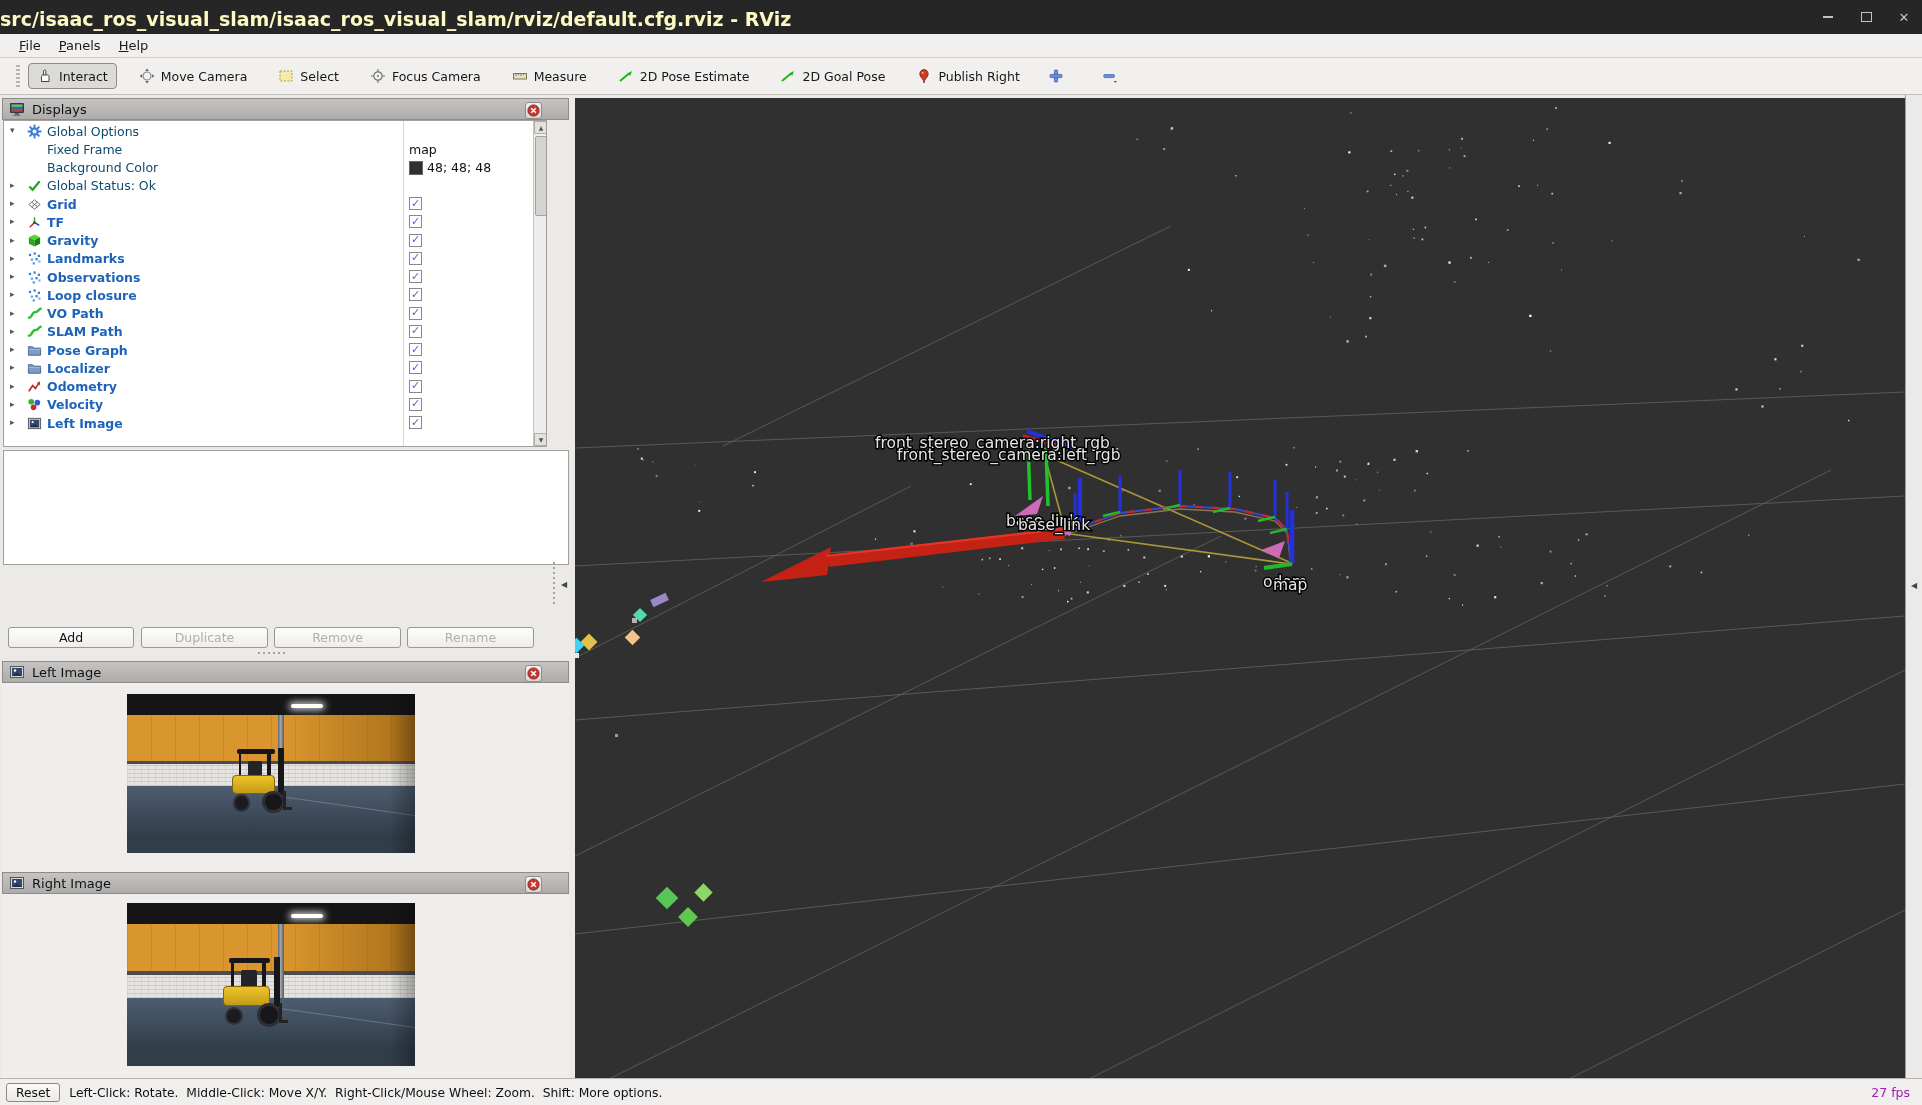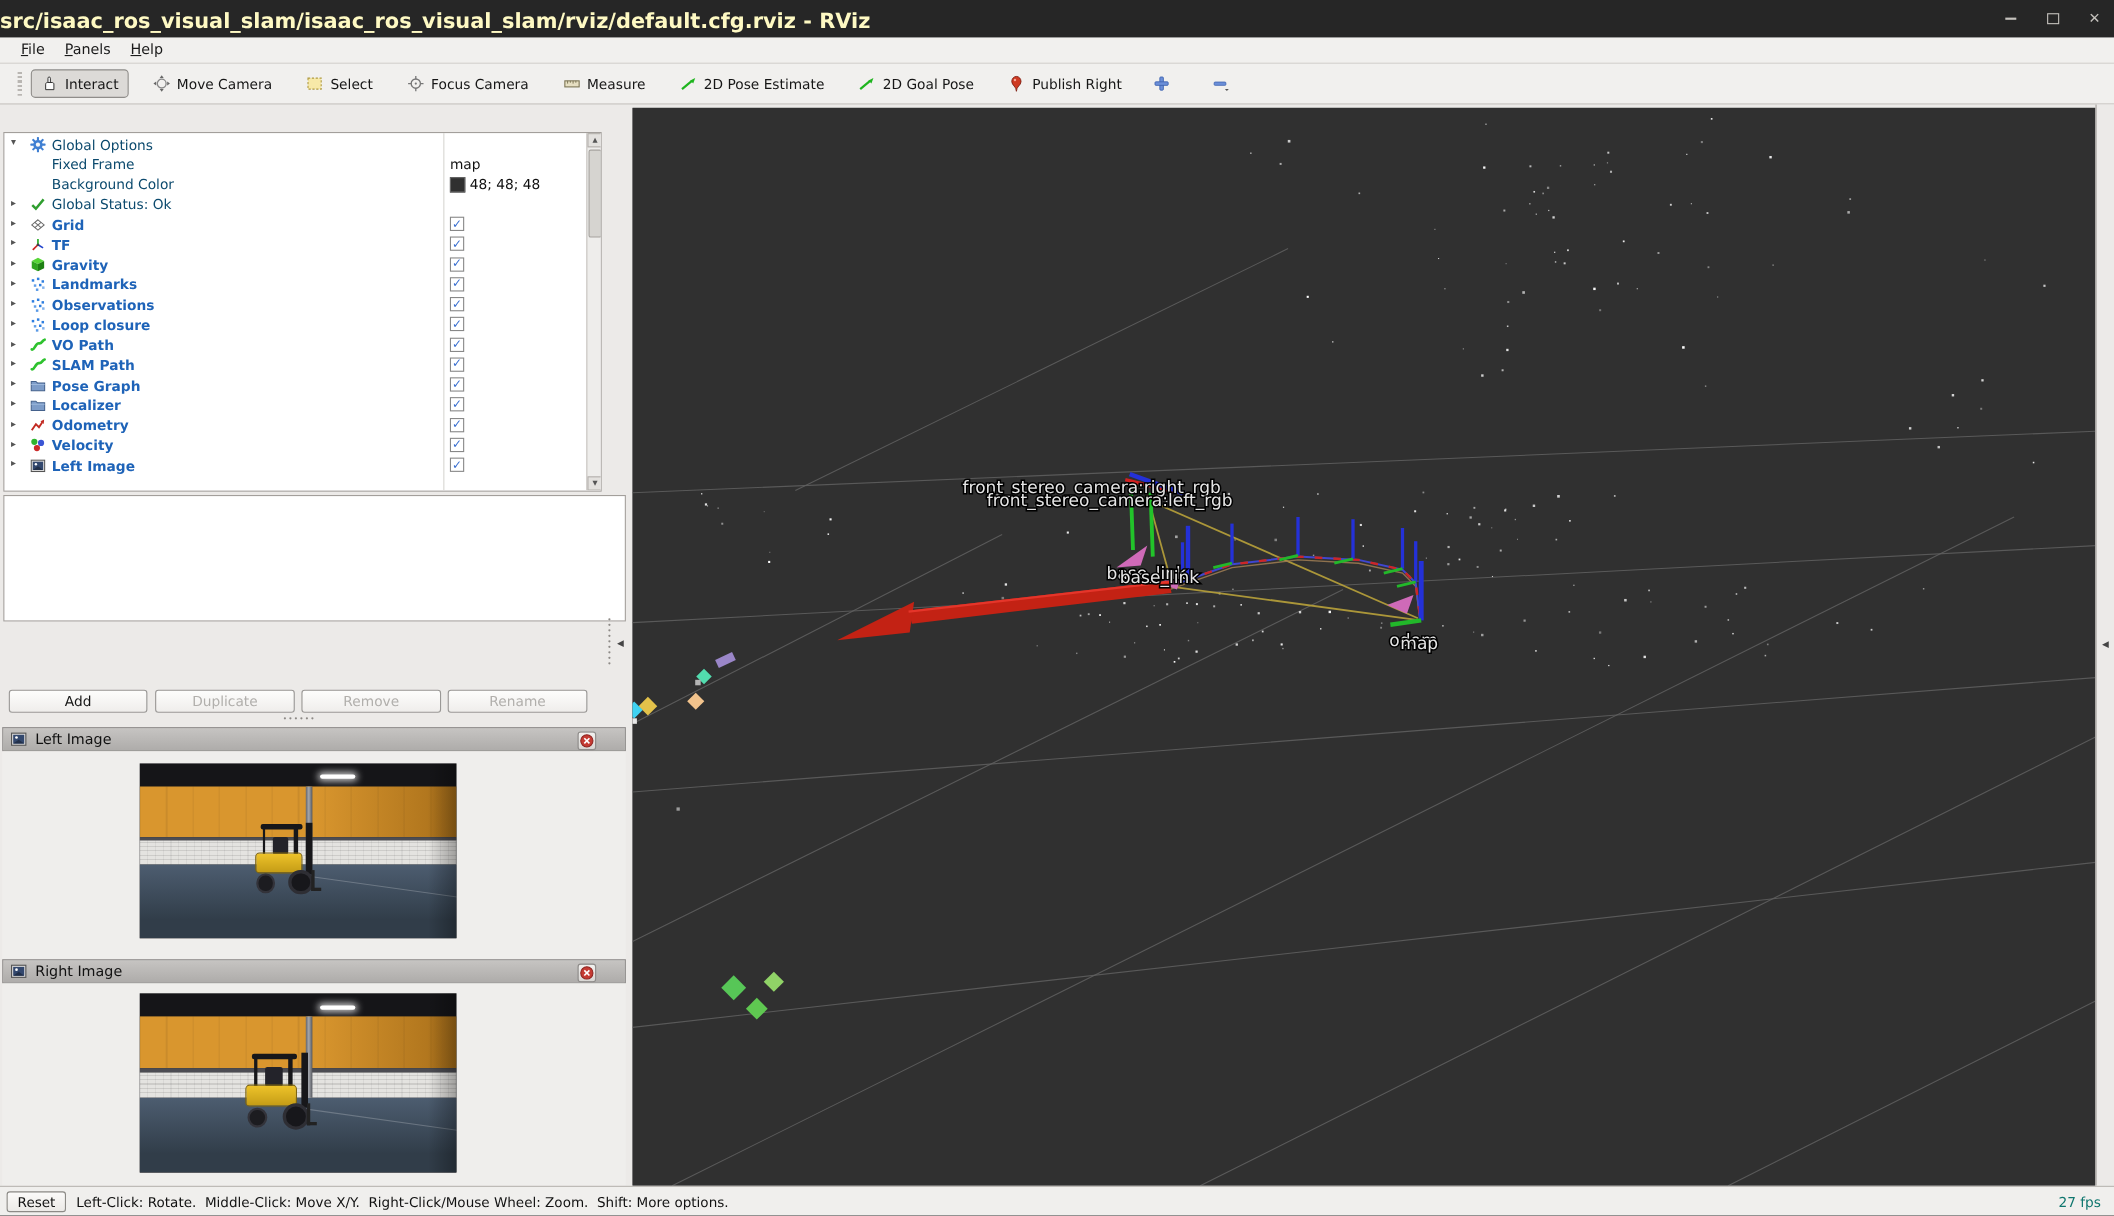--- a/index.html
+++ b/index.html
@@ -106,21 +106,21 @@
   #viewport{position:absolute;left:575px;top:98px;width:1330px;height:980px;background:#303030;}
   #viewport svg{display:block;}
   .rstrip{position:absolute;left:1905px;top:95px;width:17px;height:983px;background:#eceae8;border-left:1px solid #a19e9a;}
   
   .statusbar{position:absolute;left:0;top:1078px;width:100%;height:27px;background:#f0efed;
      border-top:1px solid #b8b5b1;display:flex;align-items:center;font-size:12.3px;color:#111;}
   .reset-btn{margin-left:6px;height:19px;padding:0 9px;border:1px solid #8c8a86;border-radius:3px;
      background:linear-gradient(#fbfaf9,#eceae7);font-size:12.3px;font-family:inherit;color:#111;}
   .helptext{margin-left:9px;white-space:pre;}
   .helptext b{font-weight:normal;}
-  .fps{position:absolute;right:12px;top:6px;font-size:12.5px;color:#0f766e;}
+  .fps{position:absolute;right:12px;top:6px;font-size:12.5px;color:#a21caf;}
 </style>
 </head>
 <body>
 
 <div id="app" style="--wh-ceiling: #151518; --wh-wall: #d9962e; --wh-wall-deep: #a86f1a; --wh-trim: #4c4c52; --wh-brick: #e4e3e0; --wh-floor-far: #4d5d70; --wh-floor-near: #313d49; --fk-body: #eec32a; --fk-dark: #17171a;">
 
   <div class="titlebar">
     <div class="title-text">src/isaac_ros_visual_slam/isaac_ros_visual_slam/rviz/default.cfg.rviz - RViz</div>
     <div class="winbtns">
       <span class="winbtn">
@@ -233,20 +233,39 @@
       <span class="tool sqbtn">
         <span class="ticon">
           <svg viewBox="0 0 18 16">
             <rect x="2" y="6.4" width="12" height="3.4" rx="1" fill="#6b8fd8" stroke="#3f63b0" stroke-width="0.8"></rect>
             <polygon points="13,13.5 17,13.5 15,15.5" fill="#555"></polygon>
           </svg>
         </span>
       </span>
     </div>
 
+  <div class="panel-header" style="top:98px">
+    <span class="ph-icon">
+        <svg viewBox="0 0 16 16">
+          <rect x="1" y="2" width="14" height="10" rx="1" fill="#3a3a3a"></rect>
+          <rect x="2.5" y="3.5" width="11" height="7" fill="#2b6cb8"></rect>
+          <rect x="2.5" y="3.5" width="11" height="2.2" fill="#7fc24a"></rect>
+          <rect x="2.5" y="8.2" width="11" height="2.3" fill="#b8443a"></rect>
+          <rect x="6" y="12" width="4" height="1.6" fill="#555"></rect>
+          <rect x="4.5" y="13.6" width="7" height="1.2" fill="#666"></rect>
+        </svg>
+      </span>
+    <span class="ph-title">Displays</span>
+    <button class="ph-close">
+        <svg viewBox="0 0 14 14">
+          <circle cx="7" cy="7" r="6" fill="#c53b33" stroke="#8e2420"></circle>
+          <path d="M4.5 4.5 L9.5 9.5 M9.5 4.5 L4.5 9.5" stroke="#fff" stroke-width="1.6"></path>
+        </svg>
+      </button>
+  </div>
   <div class="whitebox" id="treebox" style="left:3px;top:120px;width:544px;height:327px;overflow:hidden">
     <div id="treerows" style="position:absolute;left:0;top:1px;right:15px;">
         <div class="trow">
           <span class="texp">▾</span>
           <span class="ricon">
             <svg viewBox="0 0 16 16">
               <g fill="#3f7fd2">
                 <rect x="7" y="0.6" width="2" height="3.6" rx="0.6" transform="rotate(0 8 8)"></rect>
                 <rect x="7" y="0.6" width="2" height="3.6" rx="0.6" transform="rotate(45 8 8)"></rect>
                 <rect x="7" y="0.6" width="2" height="3.6" rx="0.6" transform="rotate(90 8 8)"></rect>

